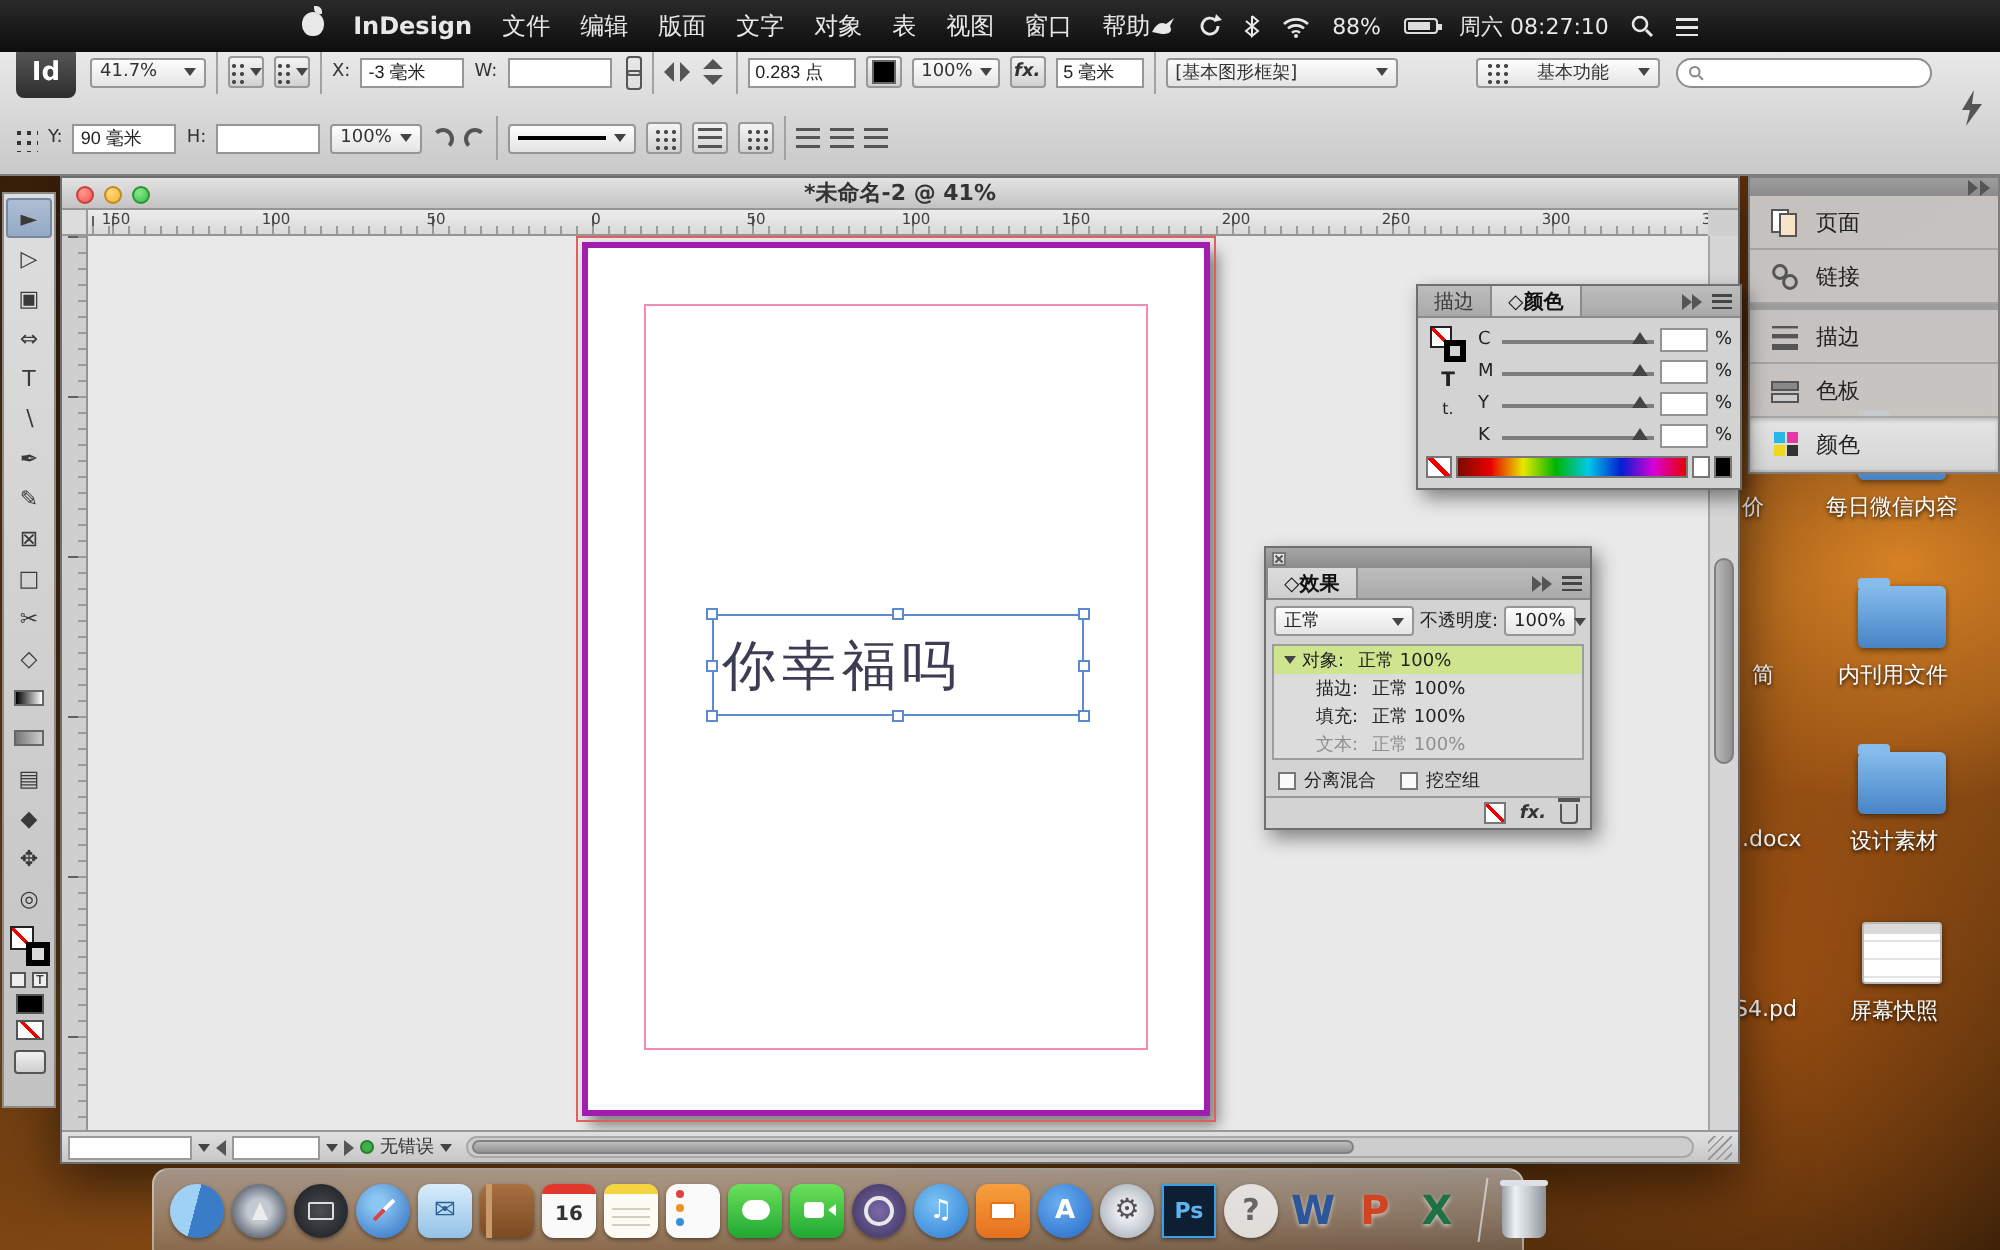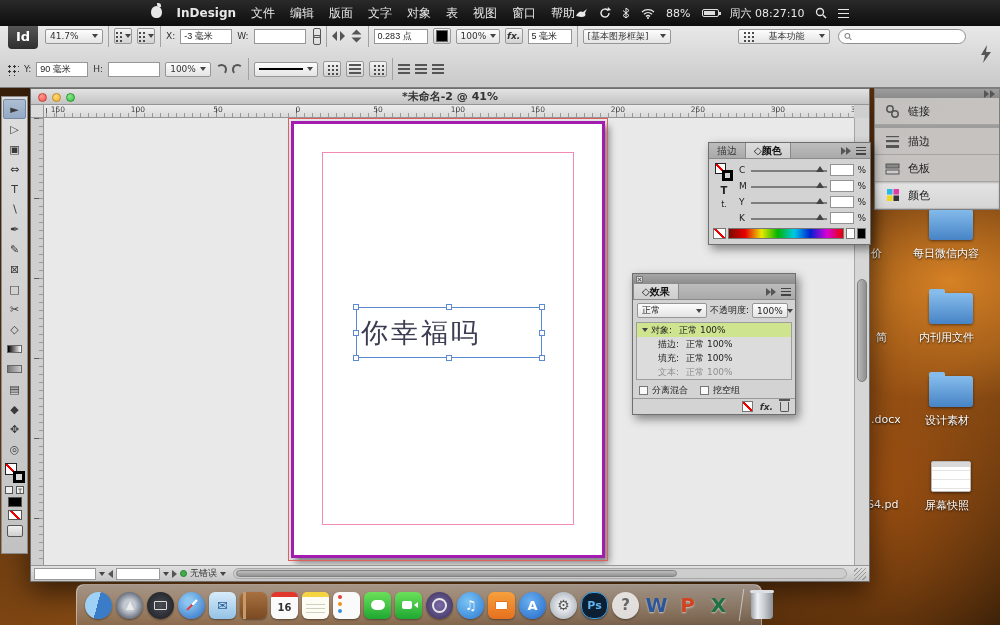--- a/index.html
+++ b/index.html
@@ -227,21 +227,21 @@
   .dk-facetime::after{content:"";width:10px;height:8px;background:#fff;border-radius:2px;margin-right:4px}
   .dk-facetime::before{content:"";position:absolute;right:4px;border-top:3px solid transparent;border-bottom:3px solid transparent;border-right:4px solid #fff}
   .dk-photobooth{background:radial-gradient(circle,#7a6aa8,#3a2f58)}
   .dk-photobooth::after{content:"";width:11px;height:11px;border:2px solid #e8e8e8;border-radius:50%}
   .dk-itunes{background:radial-gradient(circle at 40% 35%,#7cc4f4,#2a7ad4);font-size:13px}
   .dk-ibooks{background:linear-gradient(#f7a03c,#e5701e)}
   .dk-ibooks::after{content:"";width:13px;height:9px;background:#fff;border-radius:1px;
      box-shadow:inset 0 0 0 1px #e5701e,inset 6.5px 0 0 -6px #e5701e}
   .dk-appstore{background:radial-gradient(circle at 40% 35%,#6ab0f0,#2468c8);font-size:13px}
   .dk-sysprefs{background:radial-gradient(circle,#e8eaee 25%,#9aa2ae);color:#555;font-size:14px}
-  .dk-photoshop{background:#0d1f33;border:1px solid #3aa0e8;border-radius:12px;color:#5fb4f0;font-size:11px}
+  .dk-photoshop{background:#0d1f33;border:1px solid #3aa0e8;border-radius:0;color:#5fb4f0;font-size:11px}
   .dk-missing{background:rgba(240,240,240,.85);color:#666;font-size:15px}
   .dk-word{background:transparent;box-shadow:none;color:#2b579a;font-size:20px;text-shadow:0 1px 2px rgba(255,255,255,.6)}
   .dk-ppt{background:transparent;box-shadow:none;color:#d04423;font-size:20px;text-shadow:0 1px 2px rgba(255,255,255,.6)}
   .dk-excel{background:transparent;box-shadow:none;color:#1e7145;font-size:20px;text-shadow:0 1px 2px rgba(255,255,255,.6)}
   .dock-sep{width:1px;height:32px;background:rgba(255,255,255,.55);transform:skewX(-8deg);margin:0 5px;flex:none}
   .dk-trash{width:22px;height:27px;border-radius:2px 2px 4px 4px;box-shadow:none;
      background:linear-gradient(90deg,#9aa0a6,#eef1f4 30%,#c8cdd2 60%,#8a9096)}
   .dk-trash::before{content:"";position:absolute;top:-2px;left:-1px;width:24px;height:3px;background:#dde1e5;border-radius:2px}
 
   svg{display:block}
@@ -332,21 +332,21 @@
       </div>
     <div class="dd" style="width:44px">
       <span>100%</span>
         <span class="tri"></span>
     </div>
     <div class="ibtn">
         <span class="fx-lab">fx.</span>
       </div>
     <input class="fld" style="width: 44px;" value="5 毫米">
     <div class="sep"></div>
-    <div class="dd" style="width:88px">
+    <div class="dd" style="width:116px">
       <span>[基本图形框架]</span>
         <span class="tri"></span>
     </div>
   </div>
 
   <div class="cb-row" style="right:34px;top:3px;left:auto;gap:8px">
     <div class="dd" style="width:92px">
       <span class="dots"></span>
       <span>基本功能</span>
       <span class="tri"></span>
@@ -660,20 +660,29 @@
 </div>
 
 <div class="rightdock">
   <div class="rd-head">
     <span class="tri-r"></span>
       <span class="tri-r"></span>
   </div>
   <div class="rd-item">
     <span class="rd-ic">
       <svg width="15" height="15" viewBox="0 0 15 15">
+          <rect x="1" y="1" width="8" height="11" fill="#fff" stroke="#555"></rect>
+          <rect x="5" y="3" width="8" height="11" fill="#f6e3c8" stroke="#555"></rect>
+        </svg>
+    </span>
+    <span>页面</span>
+  </div>
+  <div class="rd-item">
+    <span class="rd-ic">
+      <svg width="15" height="15" viewBox="0 0 15 15">
           <circle cx="5" cy="5" r="3.2" stroke="#555" stroke-width="1.5" fill="none"></circle>
           <circle cx="10" cy="10" r="3.2" stroke="#555" stroke-width="1.5" fill="none"></circle>
         </svg>
     </span>
     <span>链接</span>
   </div>
   <div class="rd-gap"></div>
   <div class="rd-item">
     <span class="rd-ic">
       <svg width="15" height="13" viewBox="0 0 15 13">

